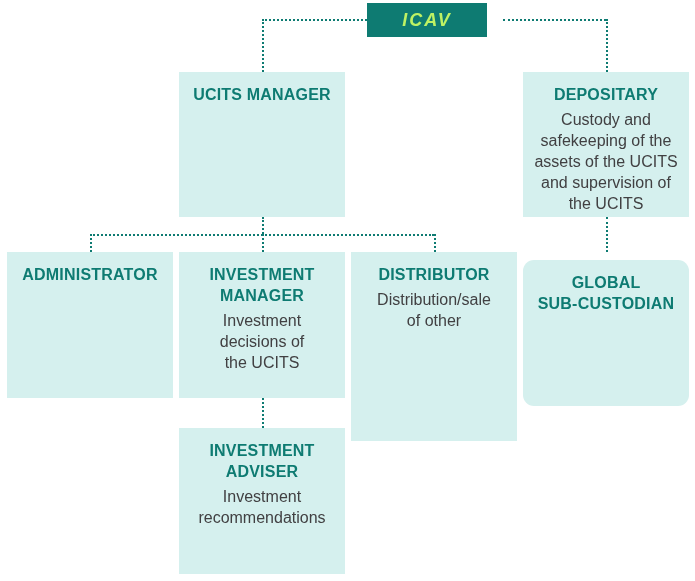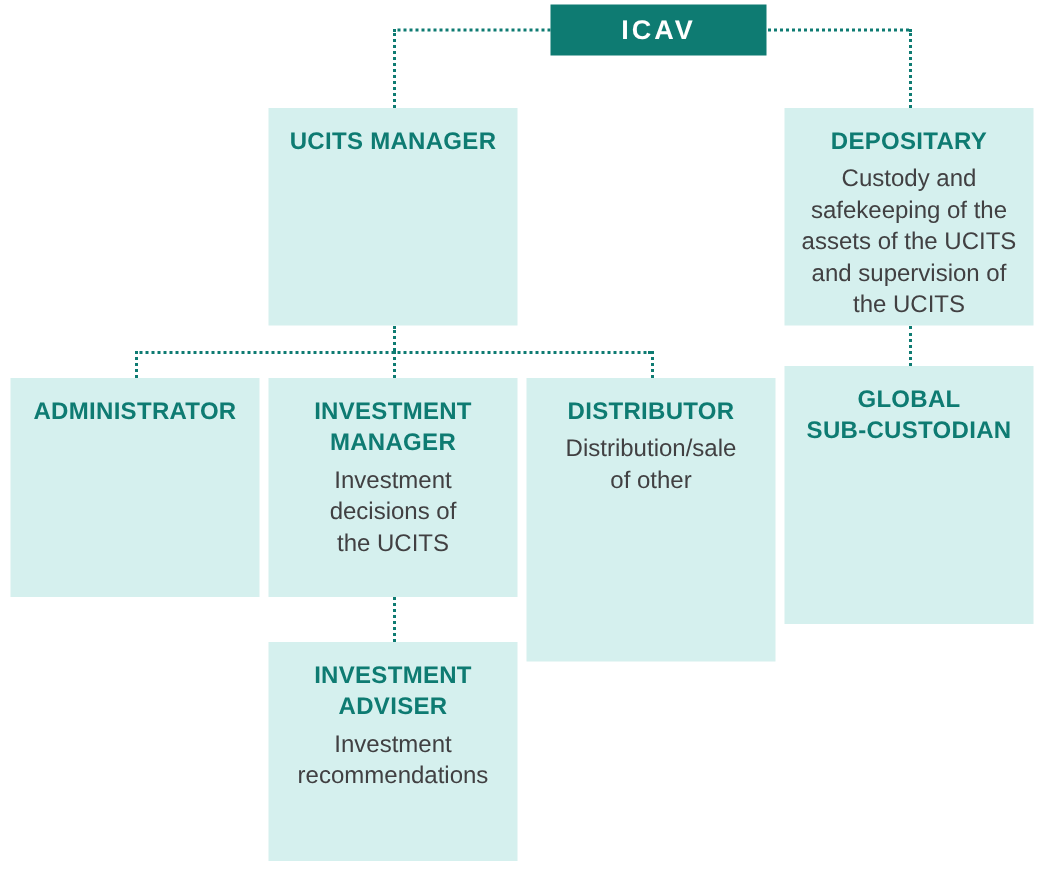--- a/index.html
+++ b/index.html
@@ -29,48 +29,49 @@
   }
   .node-body {
     color: #414042;
     font-size: 16px;
     line-height: 21px;
     white-space: pre-line;
   }
   .root-node {
     position: absolute;
     left: 367px; top: 3px;
-    width: 144px; height: 34px;
+    width: 120px; height: 34px;
     background: #0e7b72;
-    color: #ffffff;
+    color: #bef264;
     font-weight: bold;
     font-size: 18px;
     letter-spacing: 2px;
     display: flex;
     align-items: center;
     justify-content: center;
     box-sizing: border-box;
+    font-style: italic;
   }
   .h-line {
     position: absolute;
     height: 0;
     border-top: 2px dotted #0e7b72;
   }
   .v-line {
     position: absolute;
     width: 0;
     border-left: 2px dotted #0e7b72;
   }
   
   #node-ucits-manager      { left: 179px; top: 72px;  width: 166px; height: 145px; }
   #node-depositary         { left: 523px; top: 72px;  width: 166px; height: 145px; }
   #node-administrator      { left: 7px;   top: 252px; width: 166px; height: 146px; }
   #node-investment-manager { left: 179px; top: 252px; width: 166px; height: 146px; }
   #node-distributor        { left: 351px; top: 252px; width: 166px; height: 189px; }
-  #node-global-sub-custodian { left: 523px; top: 244px; width: 166px; height: 172px; }
+  #node-global-sub-custodian { left: 523px; top: 260px; width: 166px; height: 146px; border-radius: 11px; }
   #node-investment-adviser { left: 179px; top: 428px; width: 166px; height: 146px; }
 </style>
 </head>
 <body>
 
 <div id="org-chart">
 
   <div class="root-node">
     <span>ICAV</span>
   </div>

